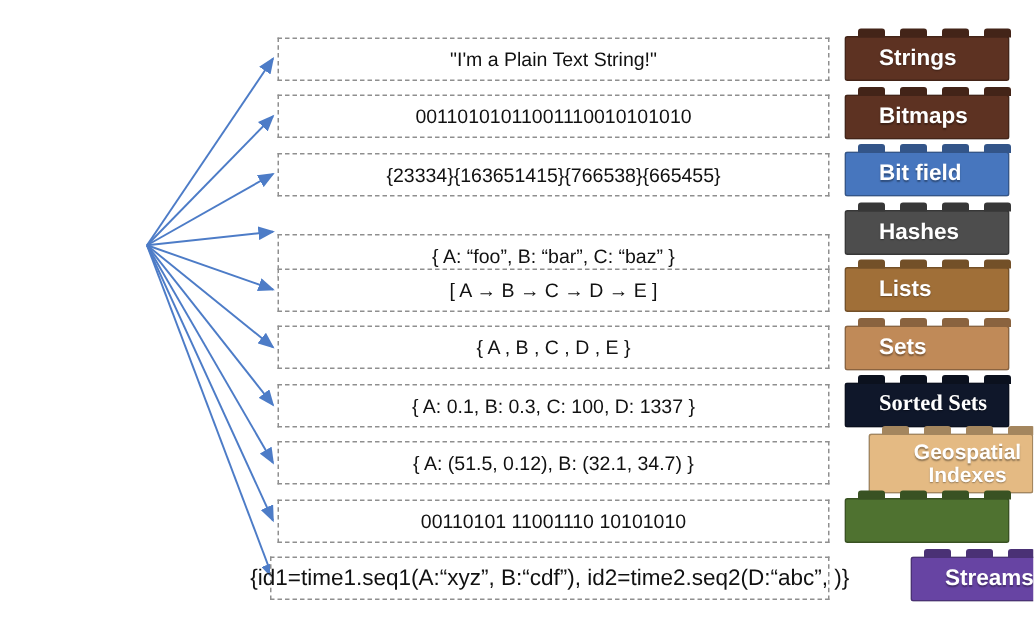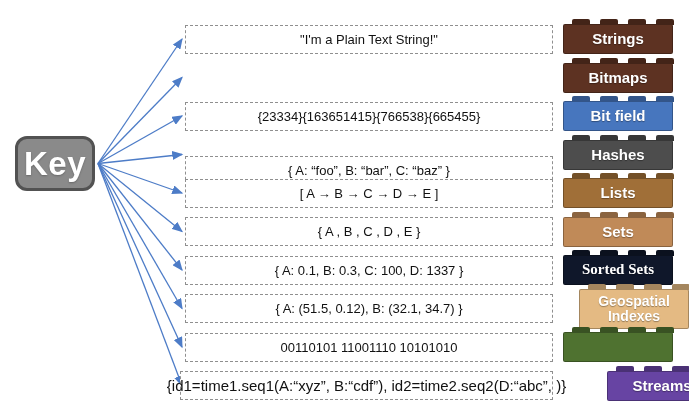--- a/index.html
+++ b/index.html
@@ -29,23 +29,24 @@
     font-size:13px; color:#111; white-space:nowrap;
   }
   .vbox.small { font-size:15px; left:180px; width:373px; }
   .r0{top:24.5px}.r1{top:63px}.r2{top:101.5px}.r3{top:156px}.r4{top:178.5px}
   .r5{top:217px}.r6{top:255.5px}.r7{top:294px}.r8{top:332.5px}.r9{top:371px}
 
   
   .brick {
     position:absolute; left:563px; width:110px; height:30px;
     border:1px solid rgba(0,0,0,0.28); border-radius:2px;
-    display:flex; align-items:center; justify-content:center; text-align:center;
+    display:flex; align-items:center; text-align:center;
     color:#ffffff; font-weight:bold; font-size:15px; line-height:1.02;
     text-shadow:0 1px 1px rgba(0,0,0,0.35);
+    padding-left:22px;
   }
   .brick .stud {
     position:absolute; top:-6px; height:6px; width:18px;
     background:inherit; filter:brightness(0.72); border-radius:2px 2px 0 0;
   }
   .stud.s0{left:8px}.stud.s1{left:36px}.stud.s2{left:64px}.stud.s3{left:92px}
   .b0{top:24px}.b1{top:62.5px}.b2{top:101px}.b3{top:139.5px}.b4{top:178px}
   .b5{top:216.5px}.b6{top:255px}.b7{top:288.5px;height:40px;font-size:14px}
   .b8{top:332px}.b9{top:370.5px}
 </style>
@@ -65,25 +66,23 @@
       <line x1="98" y1="163.5" x2="182" y2="116" stroke="#4d7cc7" stroke-width="1.3" marker-end="url(#ah)"></line>
       <line x1="98" y1="163.5" x2="182" y2="154.5" stroke="#4d7cc7" stroke-width="1.3" marker-end="url(#ah)"></line>
       <line x1="98" y1="163.5" x2="182" y2="193" stroke="#4d7cc7" stroke-width="1.3" marker-end="url(#ah)"></line>
       <line x1="98" y1="163.5" x2="182" y2="231.5" stroke="#4d7cc7" stroke-width="1.3" marker-end="url(#ah)"></line>
       <line x1="98" y1="163.5" x2="182" y2="270" stroke="#4d7cc7" stroke-width="1.3" marker-end="url(#ah)"></line>
       <line x1="98" y1="163.5" x2="182" y2="308.5" stroke="#4d7cc7" stroke-width="1.3" marker-end="url(#ah)"></line>
       <line x1="98" y1="163.5" x2="182" y2="347" stroke="#4d7cc7" stroke-width="1.3" marker-end="url(#ah)"></line>
       <line x1="98" y1="163.5" x2="182" y2="385.5" stroke="#4d7cc7" stroke-width="1.3" marker-end="url(#ah)"></line>
     </svg>
 
-  <div class="key-box">
-    <span>Key</span>
-  </div>
 
   <div class="vbox r0">"I'm a Plain Text String!"</div>
+  <div class="vbox r1">00110101011001110010101010</div>
   <div class="vbox r2">{23334}{163651415}{766538}{665455}</div>
   <div class="vbox r3">{ A: “foo”, B: “bar”, C: “baz”  }</div>
   <div class="vbox r4">[ A → B → C → D → E ]</div>
   <div class="vbox r5">{ A , B , C , D , E }</div>
   <div class="vbox r6">{ A: 0.1, B: 0.3, C: 100, D: 1337 }</div>
   <div class="vbox r7">{ A: (51.5, 0.12), B: (32.1, 34.7)  }</div>
   <div class="vbox r8">00110101 11001110 10101010</div>
   <div class="vbox r9 small">{id1=time1.seq1(A:“xyz”, B:“cdf”), id2=time2.seq2(D:“abc”, )}</div>
 
   <div class="brick b0" style="background-color: rgb(93, 50, 34);">

